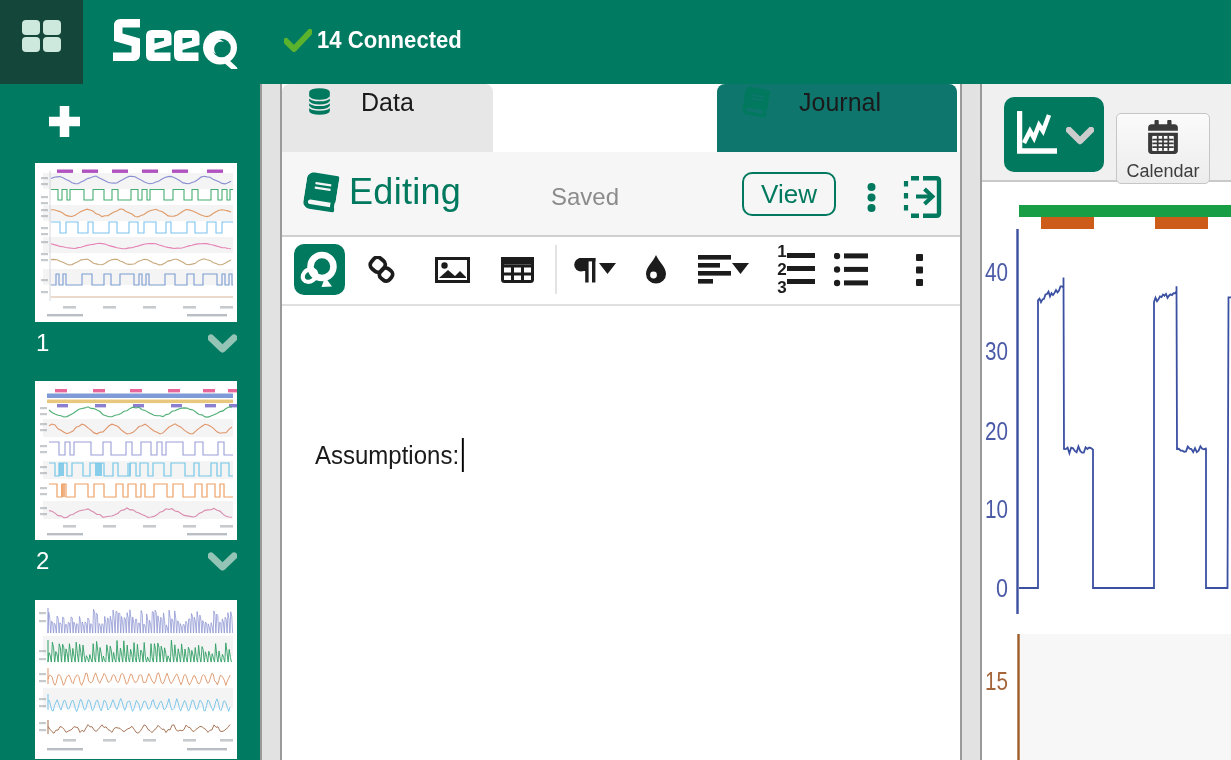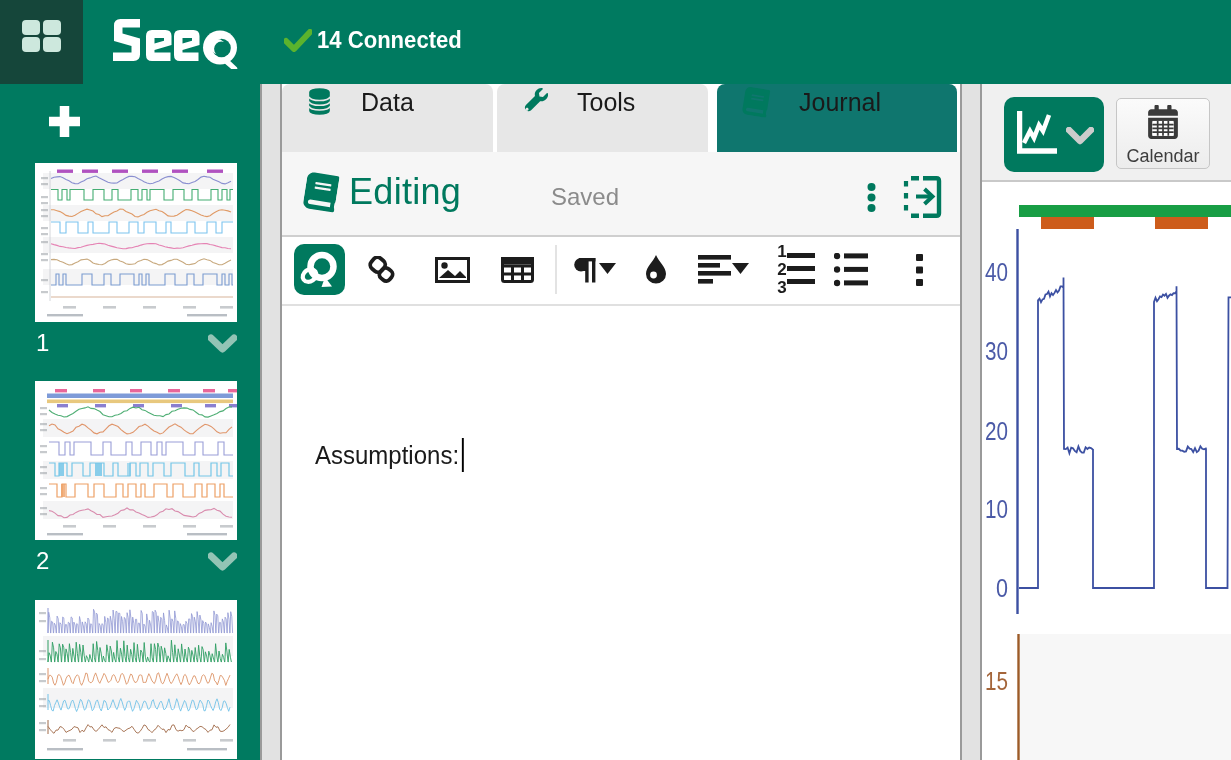--- a/index.html
+++ b/index.html
@@ -34,21 +34,21 @@
   #toolbar { left:0; top:153px; width:678px; height:69px; background:#fff; border-bottom:2px solid #e0e0e0; }
   #content { left:0; top:222px; width:678px; height:454px; background:#fff; }
   #content h1 { position:absolute; left:32px; top:65px; font-size:42px; color:#111; white-space:nowrap; }
   #assump { position:absolute; left:33px; top:132px; font-size:25px; color:#1a1a1a;
       transform:scaleX(0.96); transform-origin:left top; white-space:nowrap; }
   .cursor { display:inline-block; width:2.4px; height:34px; background:#000; vertical-align:-8px; margin-left:3px; }
   
   #right { left:982px; top:84px; width:249px; height:676px; background:#fff; }
   #rtoolbar { left:0; top:0; width:249px; height:98px; background:#f0f0f0; border-bottom:2px solid #c9c9c9; }
   #greenbtn { left:22px; top:13px; width:100px; height:75px; background:#00795e; border-radius:10px; }
-  #calbtn { left:134px; top:14px; width:94px; height:71px; background:linear-gradient(#fbfbfb,#ececec);
+  #calbtn { left:134px; top:29px; width:94px; height:71px; background:linear-gradient(#fbfbfb,#ececec);
       border:1px solid #c6c6c6; border-radius:5px; text-align:center; }
   #calbtn .ctext { margin-top:3px; font-size:18px; color:#3d3d3d; }
 </style>
 </head>
 <body>
 <div id="page">
   <div class="abs" id="sidebar"></div>
   <div class="abs split" style="left:260px"></div>
   <div class="abs split" style="left:960px"></div>
   <div class="abs" id="mid"></div>
@@ -219,41 +219,36 @@
       <svg width="25" height="27" viewBox="0 0 30 34">
         <path d="M2,5 a13,4.8 0 0 1 26,0 v24 a13,4.8 0 0 1 -26,0 z" fill="#00795e"></path>
         <g fill="none" stroke="#e7e7e7" stroke-width="2">
           <path d="M2,11 a13,4.8 0 0 0 26,0"></path>
           <path d="M2,17 a13,4.8 0 0 0 26,0"></path>
           <path d="M2,23 a13,4.8 0 0 0 26,0"></path>
         </g>
       </svg>
       <span>Data</span>
     </div>
-    <div class="tab" style="left:215px;width:211px">
-      <svg width="26" height="26" viewBox="0 0 512 512">
-            <path fill="#00795e" d="M507.7 109.1c-2.4-9.2-13.8-12.3-20.5-5.6l-74.4 74.4-67.9-11.3L333.6 98.7l74.4-74.4c6.8-6.8 3.5-18.2-5.8-20.6C319.1-17 232.4 71.6 255.5 157l-178 178c-28.1 28.1-28.1 73.7 0 101.8s73.7 28.1 101.8 0l177.9-178c85.6 23.1 174.1-63.8 153.5-149.7zM99.5 447.9c-16.6 0-30-13.4-30-30s13.4-30 30-30 30 13.4 30 30-13.5 30-30 30z"></path>
-          </svg>
-      <span>Tools</span>
-    </div>
     <div class="tab active" style="left:435px;width:240px">
       <svg width="28" height="28" viewBox="0 0 448 512" style="transform:rotate(9deg)">
             <path fill="#00795e" d="M448 360V24c0-13.3-10.7-24-24-24H96C43 0 0 43 0 96v320c0 53 43 96 96 96h328c13.3 0 24-10.7 24-24v-16c0-7.5-3.5-14.3-8.9-18.7-4.2-15.4-4.2-59.3 0-74.7 5.4-4.3 8.9-11.1 8.9-18.6zM128 134c0-3.3 2.7-6 6-6h212c3.3 0 6 2.7 6 6v20c0 3.3-2.7 6-6 6H134c-3.3 0-6-2.7-6-6v-20zm0 64c0-3.3 2.7-6 6-6h212c3.3 0 6 2.7 6 6v20c0 3.3-2.7 6-6 6H134c-3.3 0-6-2.7-6-6v-20zm253.4 250H96c-17.7 0-32-14.3-32-32 0-17.6 14.4-32 32-32h285.4c-1.9 17.1-1.9 46.9 0 64z"></path>
           </svg>
       <span>Journal</span>
     </div>
   </div>
   <div class="abs" id="row2">
     <div class="abs" id="editing">
       <svg width="32" height="38" viewBox="0 0 448 512" style="transform:rotate(9deg)">
             <path fill="#00795e" d="M448 360V24c0-13.3-10.7-24-24-24H96C43 0 0 43 0 96v320c0 53 43 96 96 96h328c13.3 0 24-10.7 24-24v-16c0-7.5-3.5-14.3-8.9-18.7-4.2-15.4-4.2-59.3 0-74.7 5.4-4.3 8.9-11.1 8.9-18.6zM128 134c0-3.3 2.7-6 6-6h212c3.3 0 6 2.7 6 6v20c0 3.3-2.7 6-6 6H134c-3.3 0-6-2.7-6-6v-20zm0 64c0-3.3 2.7-6 6-6h212c3.3 0 6 2.7 6 6v20c0 3.3-2.7 6-6 6H134c-3.3 0-6-2.7-6-6v-20zm253.4 250H96c-17.7 0-32-14.3-32-32 0-17.6 14.4-32 32-32h285.4c-1.9 17.1-1.9 46.9 0 64z"></path>
           </svg>
       <span>Editing</span>
     </div>
     <div class="abs" id="saved">Saved</div>
+    <div class="abs" id="viewbtn">View</div>
     <svg class="abs" style="left:583px;top:31px" width="16" height="30" viewBox="0 0 16 30">
       <circle cx="6.5" cy="4" r="4" fill="#00795e"></circle>
           <circle cx="6.5" cy="14.5" r="4" fill="#00795e"></circle>
           <circle cx="6.5" cy="25" r="4" fill="#00795e"></circle>
     </svg>
     <svg class="abs" style="left:618px;top:24px" width="42" height="42" viewBox="0 0 42 42">
       <path d="M6,5 v34" stroke="#00795e" stroke-width="4.2" stroke-dasharray="5.5 6.5" fill="none"></path>
       <path d="M11,2.2 h8 M11,39.8 h8" stroke="#00795e" stroke-width="4.4" stroke-dasharray="8 7" fill="none"></path>
       <path d="M23,2.2 h13.5 q2.5,0 2.5,2.5 v32.6 q0,2.5 -2.5,2.5 h-13.5" fill="none" stroke="#00795e" stroke-width="4.4"></path>
       <path d="M16,20.5 h14" stroke="#00795e" stroke-width="4" fill="none"></path>

